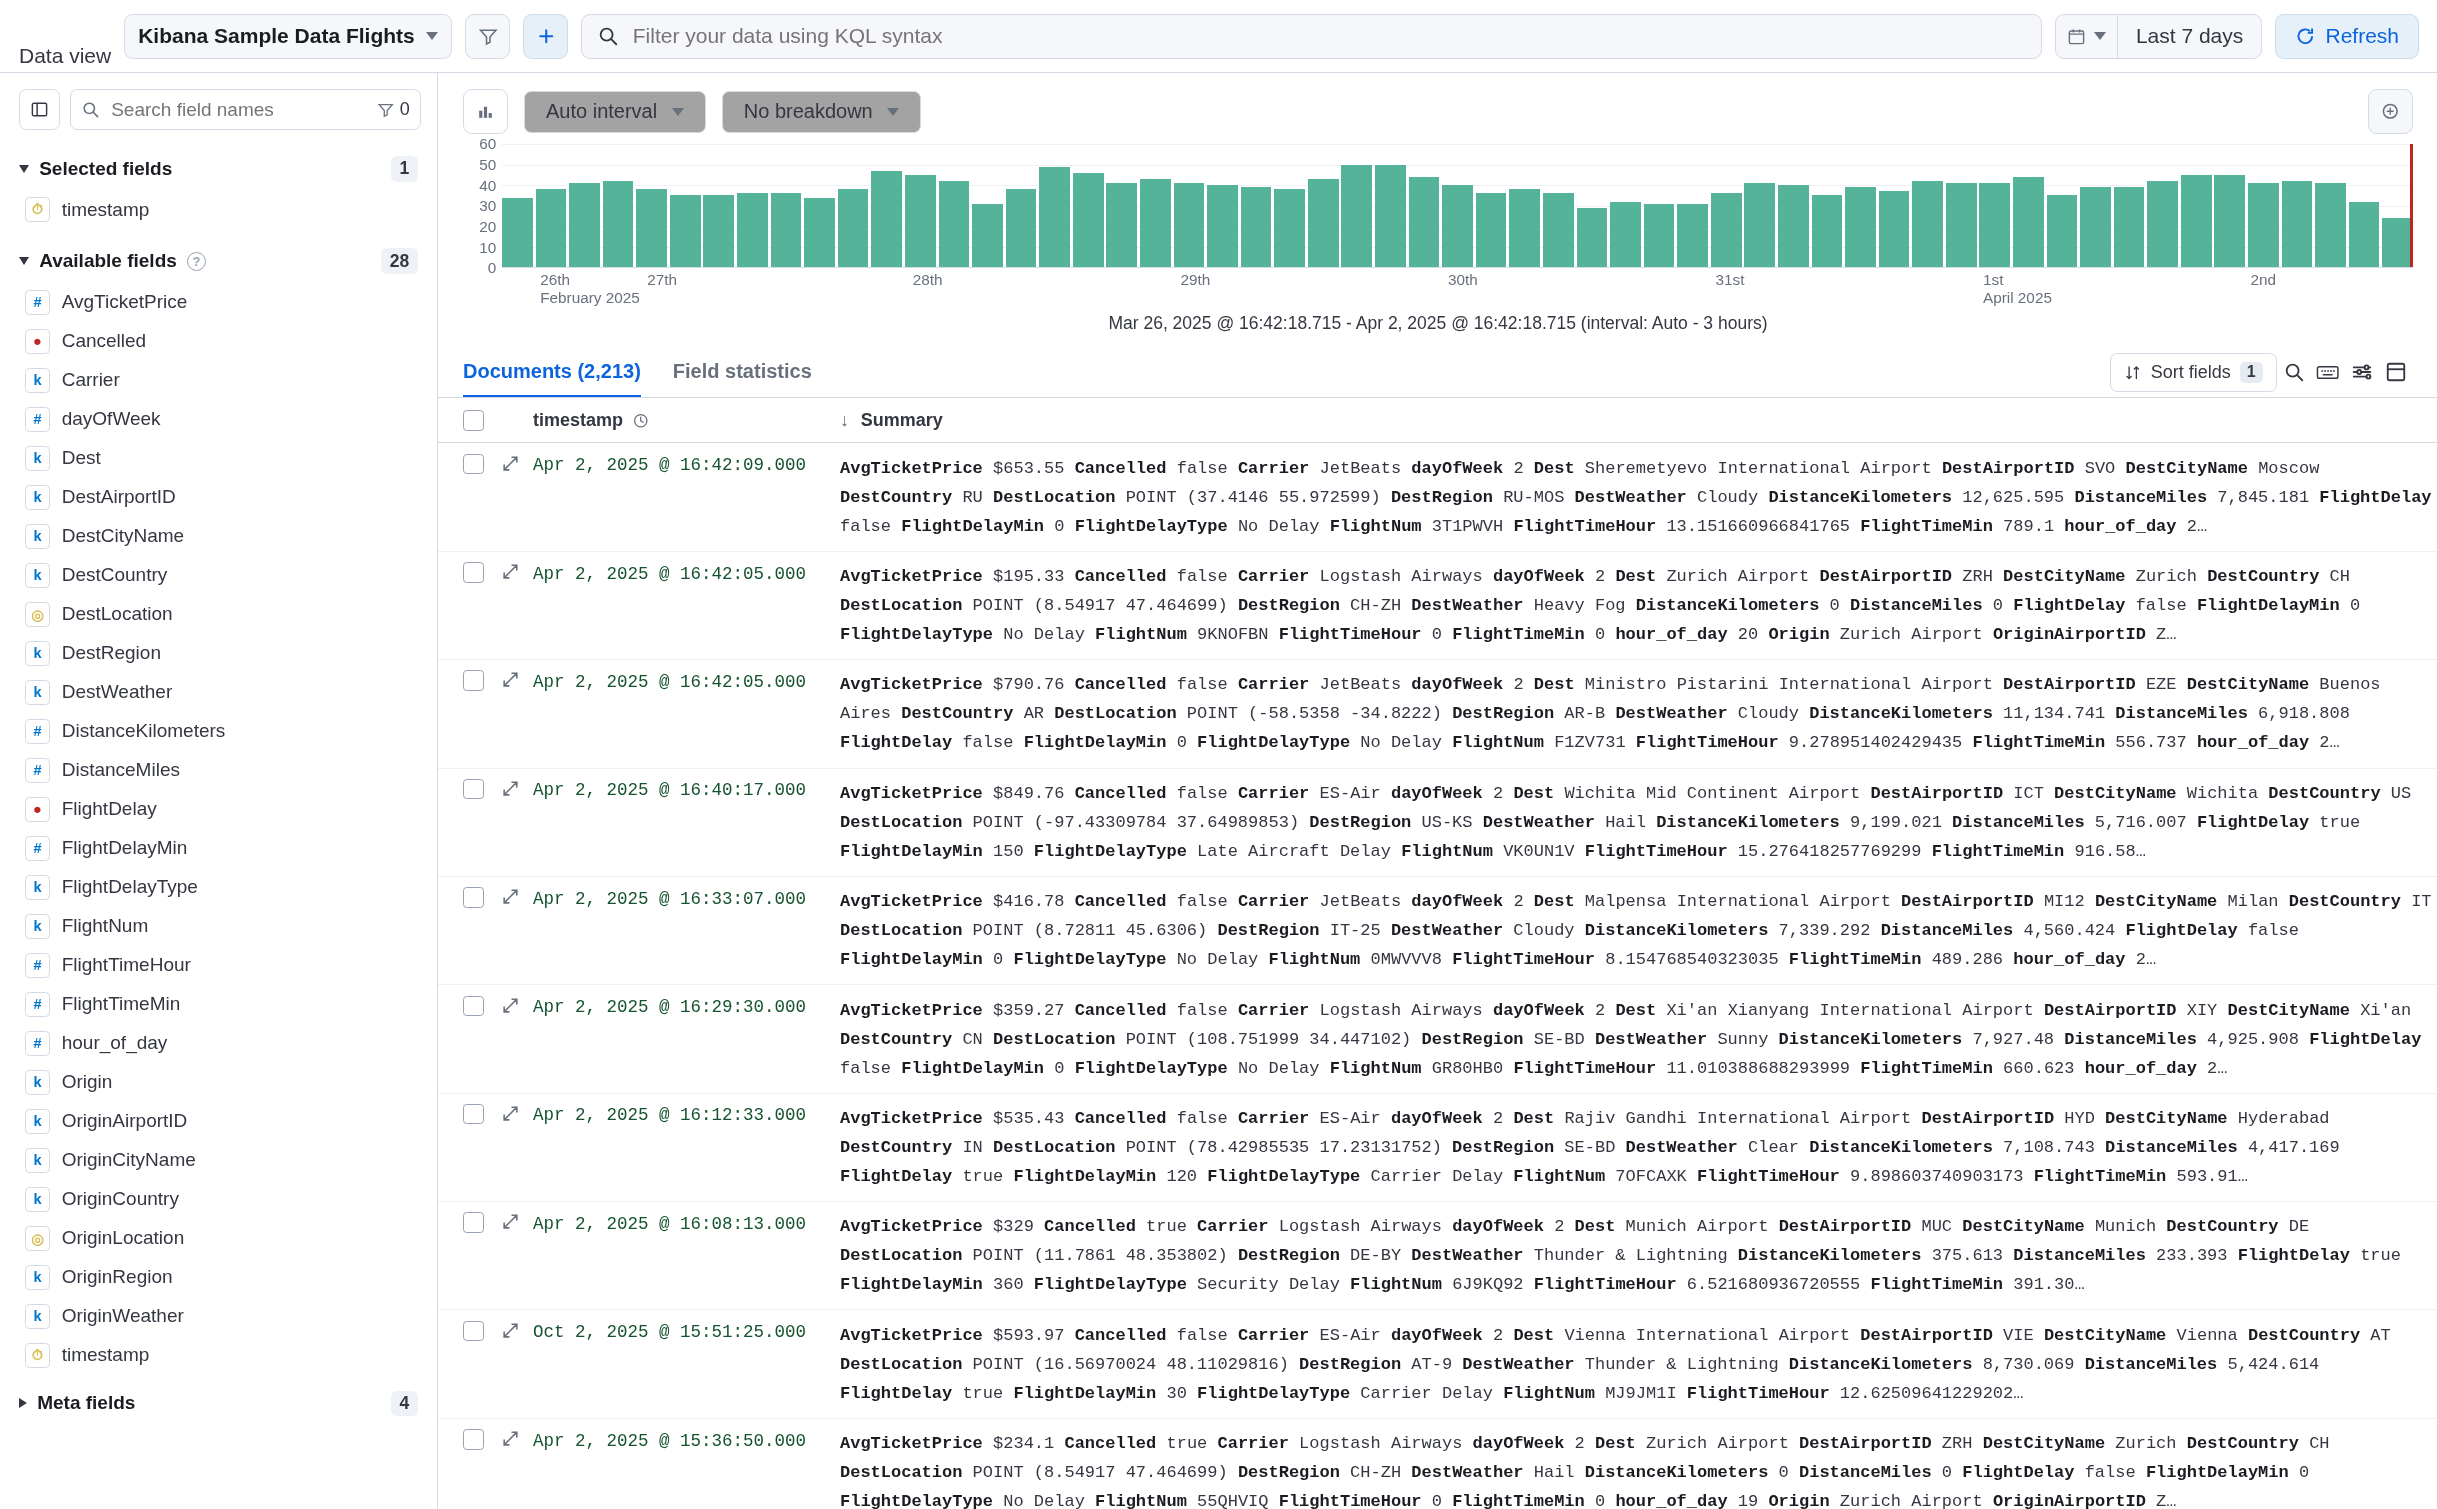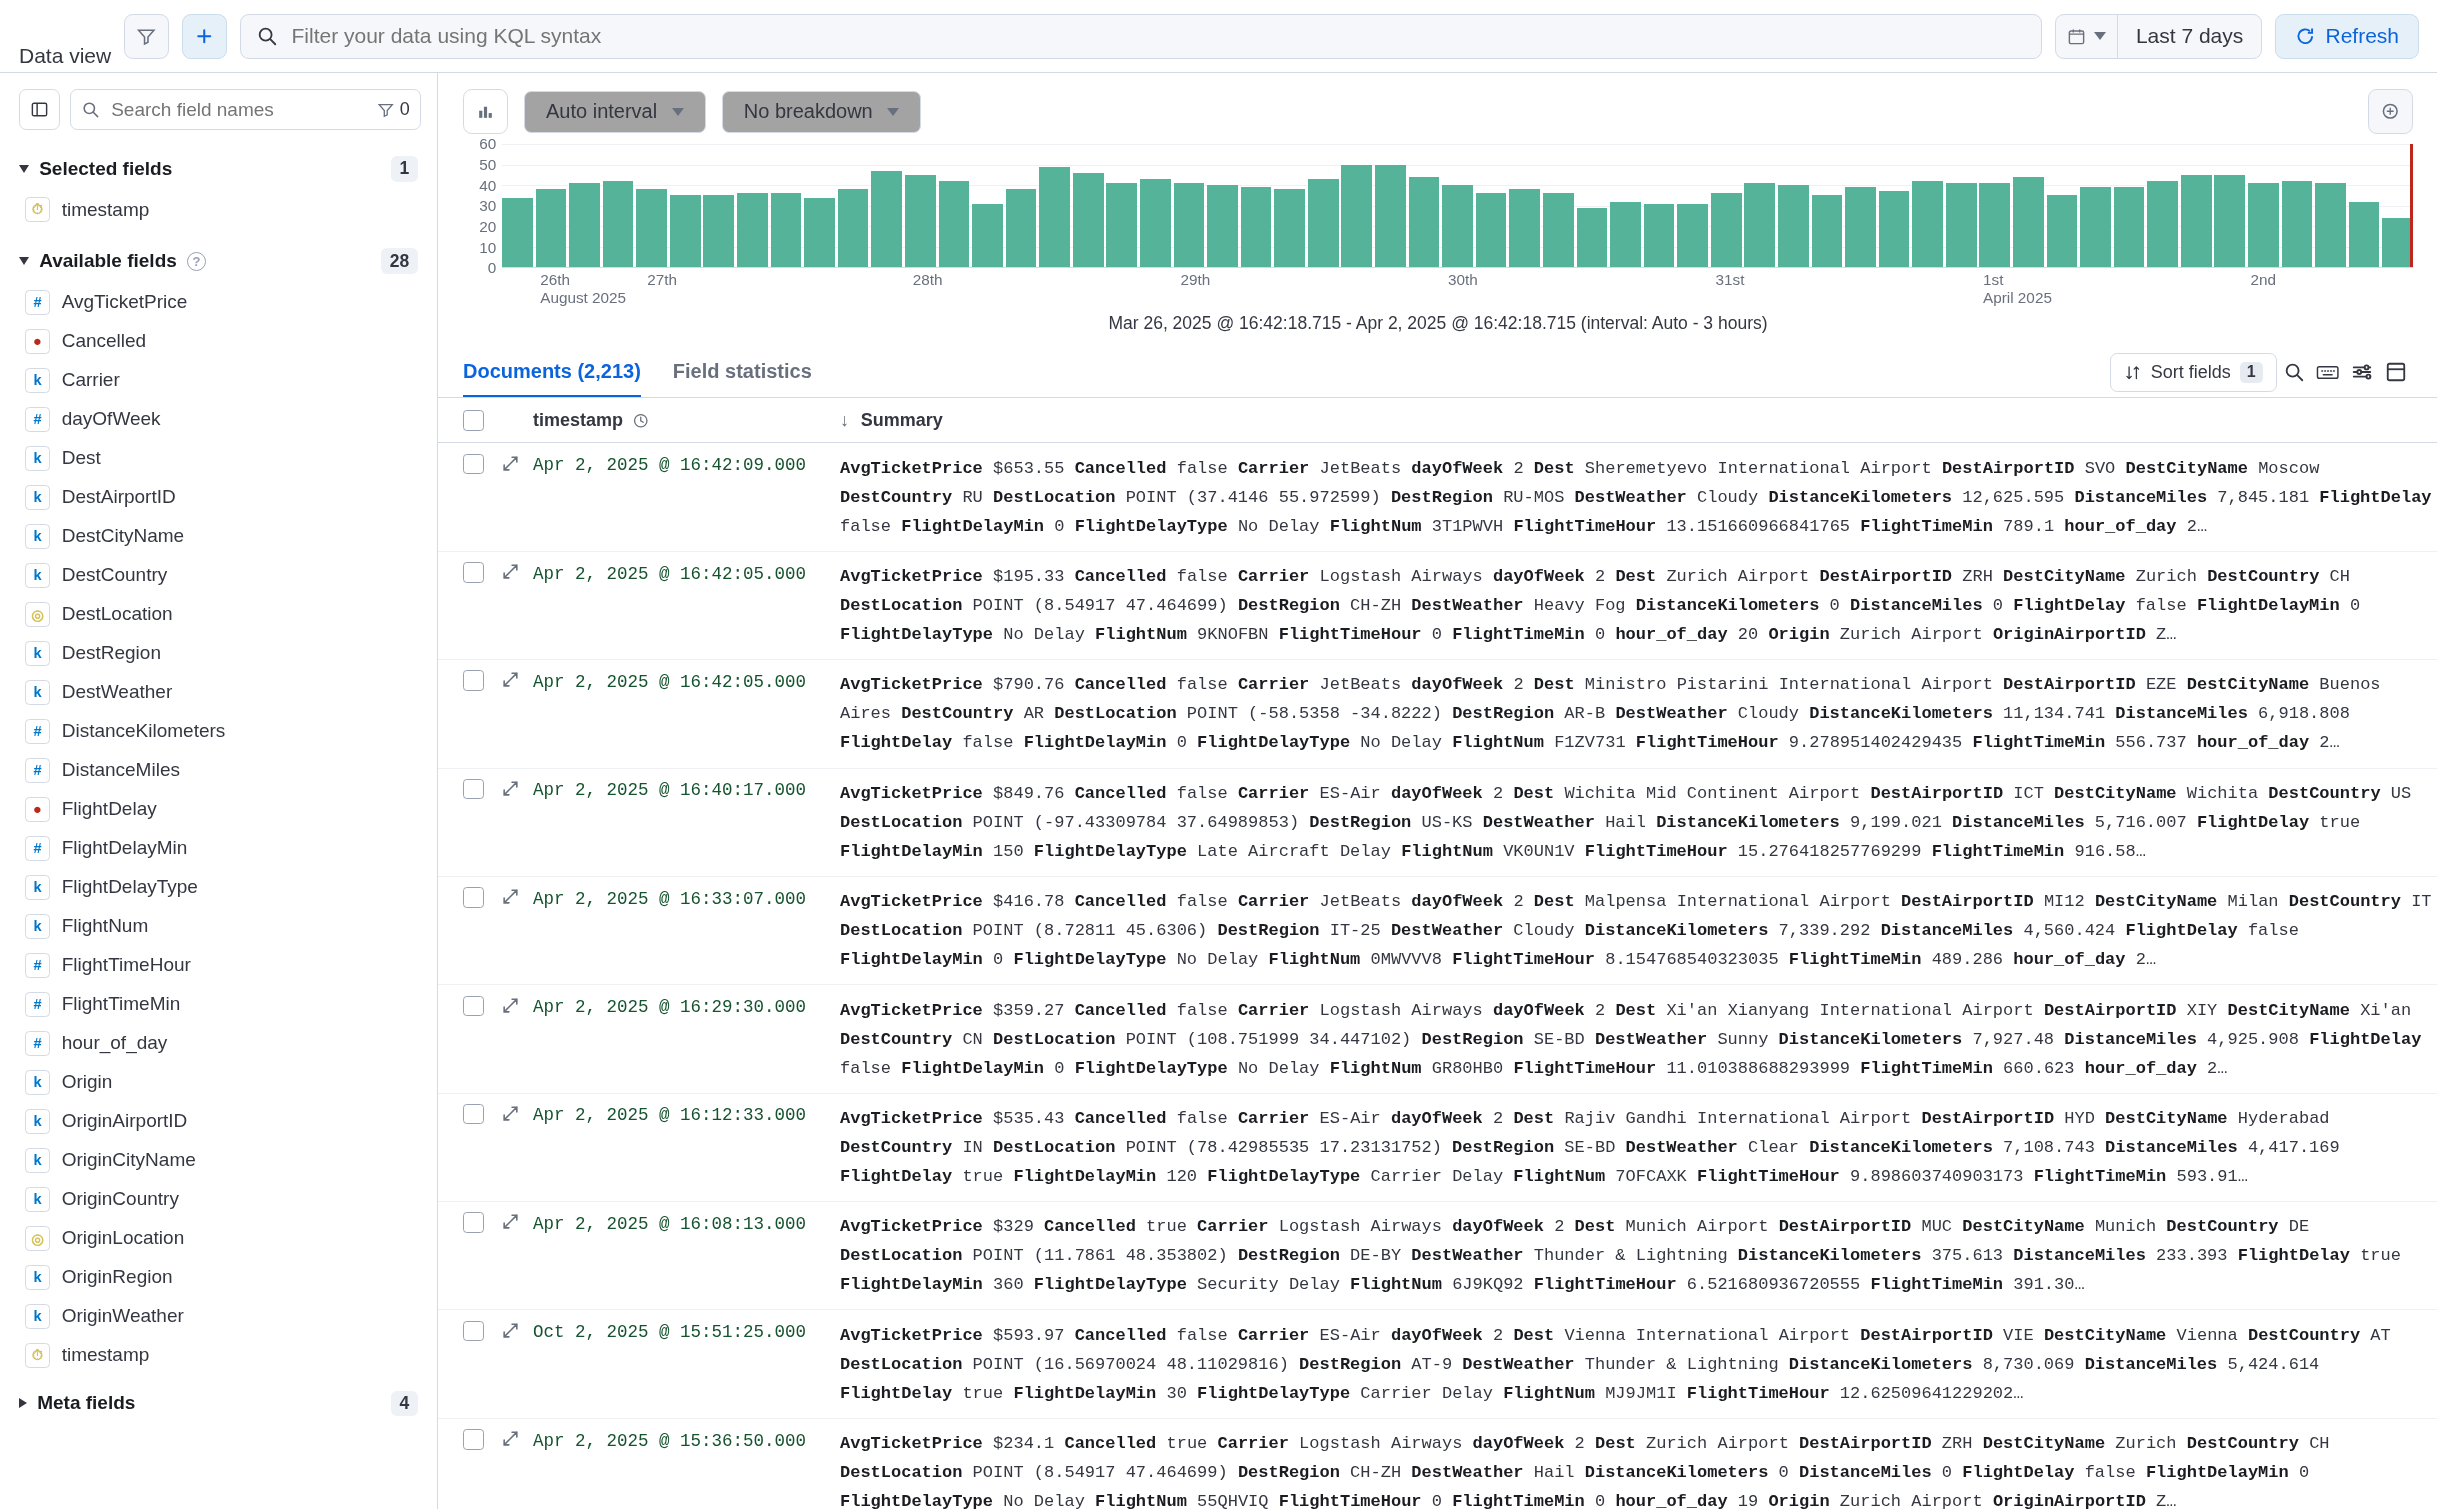--- a/index.html
+++ b/index.html
@@ -423,20 +423,24 @@
     overflow: hidden;
   }
   .fk { font-weight: bold; color: #1a1c21; }
   .fv { color: #343741; }
 </style>
 </head>
 <body>
 
 <div class="topbar">
   <span class="dataview-label">Data view</span>
+  <div class="dataview-picker">
+    <span>Kibana Sample Data Flights</span>
+    <span class="chev"></span>
+  </div>
   <div class="icon-btn">
     <svg width="20.5" height="20.5" viewBox="0 0 24 24">
         <path d="M3 5h18l-7 8v6l-4 2v-8z" fill="none" stroke="#69707d" stroke-width="1.8"></path>
       </svg>
   </div>
   <div class="icon-btn primary">
     <svg width="20.5" height="20.5" viewBox="0 0 24 24">
         <path d="M12 5v14M5 12h14" stroke="#0b64dd" stroke-width="2.4" stroke-linecap="round"></path>
       </svg>
   </div>
@@ -730,21 +734,21 @@
             <div class="bar" style="height: 75%;"></div>
             <div class="bar" style="height: 75%;"></div>
             <div class="bar" style="height: 68.3333%;"></div>
             <div class="bar" style="height: 70%;"></div>
             <div class="bar" style="height: 68.3333%;"></div>
             <div class="bar" style="height: 53.3333%;"></div>
             <div class="bar" style="height: 40%;"></div>
           </div>
       </div>
       <div class="x-axis" id="x-axis">
-          <div class="x-tick" style="left: 2%;"><span>26th</span><span class="l2">August 2025</span></div>
+          <div class="x-tick" style="left: 2%;"><span>26th</span><span class="l2">February 2025</span></div>
           <div class="x-tick" style="left: 7.6%;"><span>27th</span></div>
           <div class="x-tick" style="left: 21.5%;"><span>28th</span></div>
           <div class="x-tick" style="left: 35.5%;"><span>29th</span></div>
           <div class="x-tick" style="left: 49.5%;"><span>30th</span></div>
           <div class="x-tick" style="left: 63.5%;"><span>31st</span></div>
           <div class="x-tick" style="left: 77.5%;"><span>1st</span><span class="l2">April 2025</span></div>
           <div class="x-tick" style="left: 91.5%;"><span>2nd</span></div>
         </div>
       <div class="chart-caption">Mar 26, 2025 @ 16:42:18.715 - Apr 2, 2025 @ 16:42:18.715 (interval: Auto - 3 hours)</div>
     </div>

